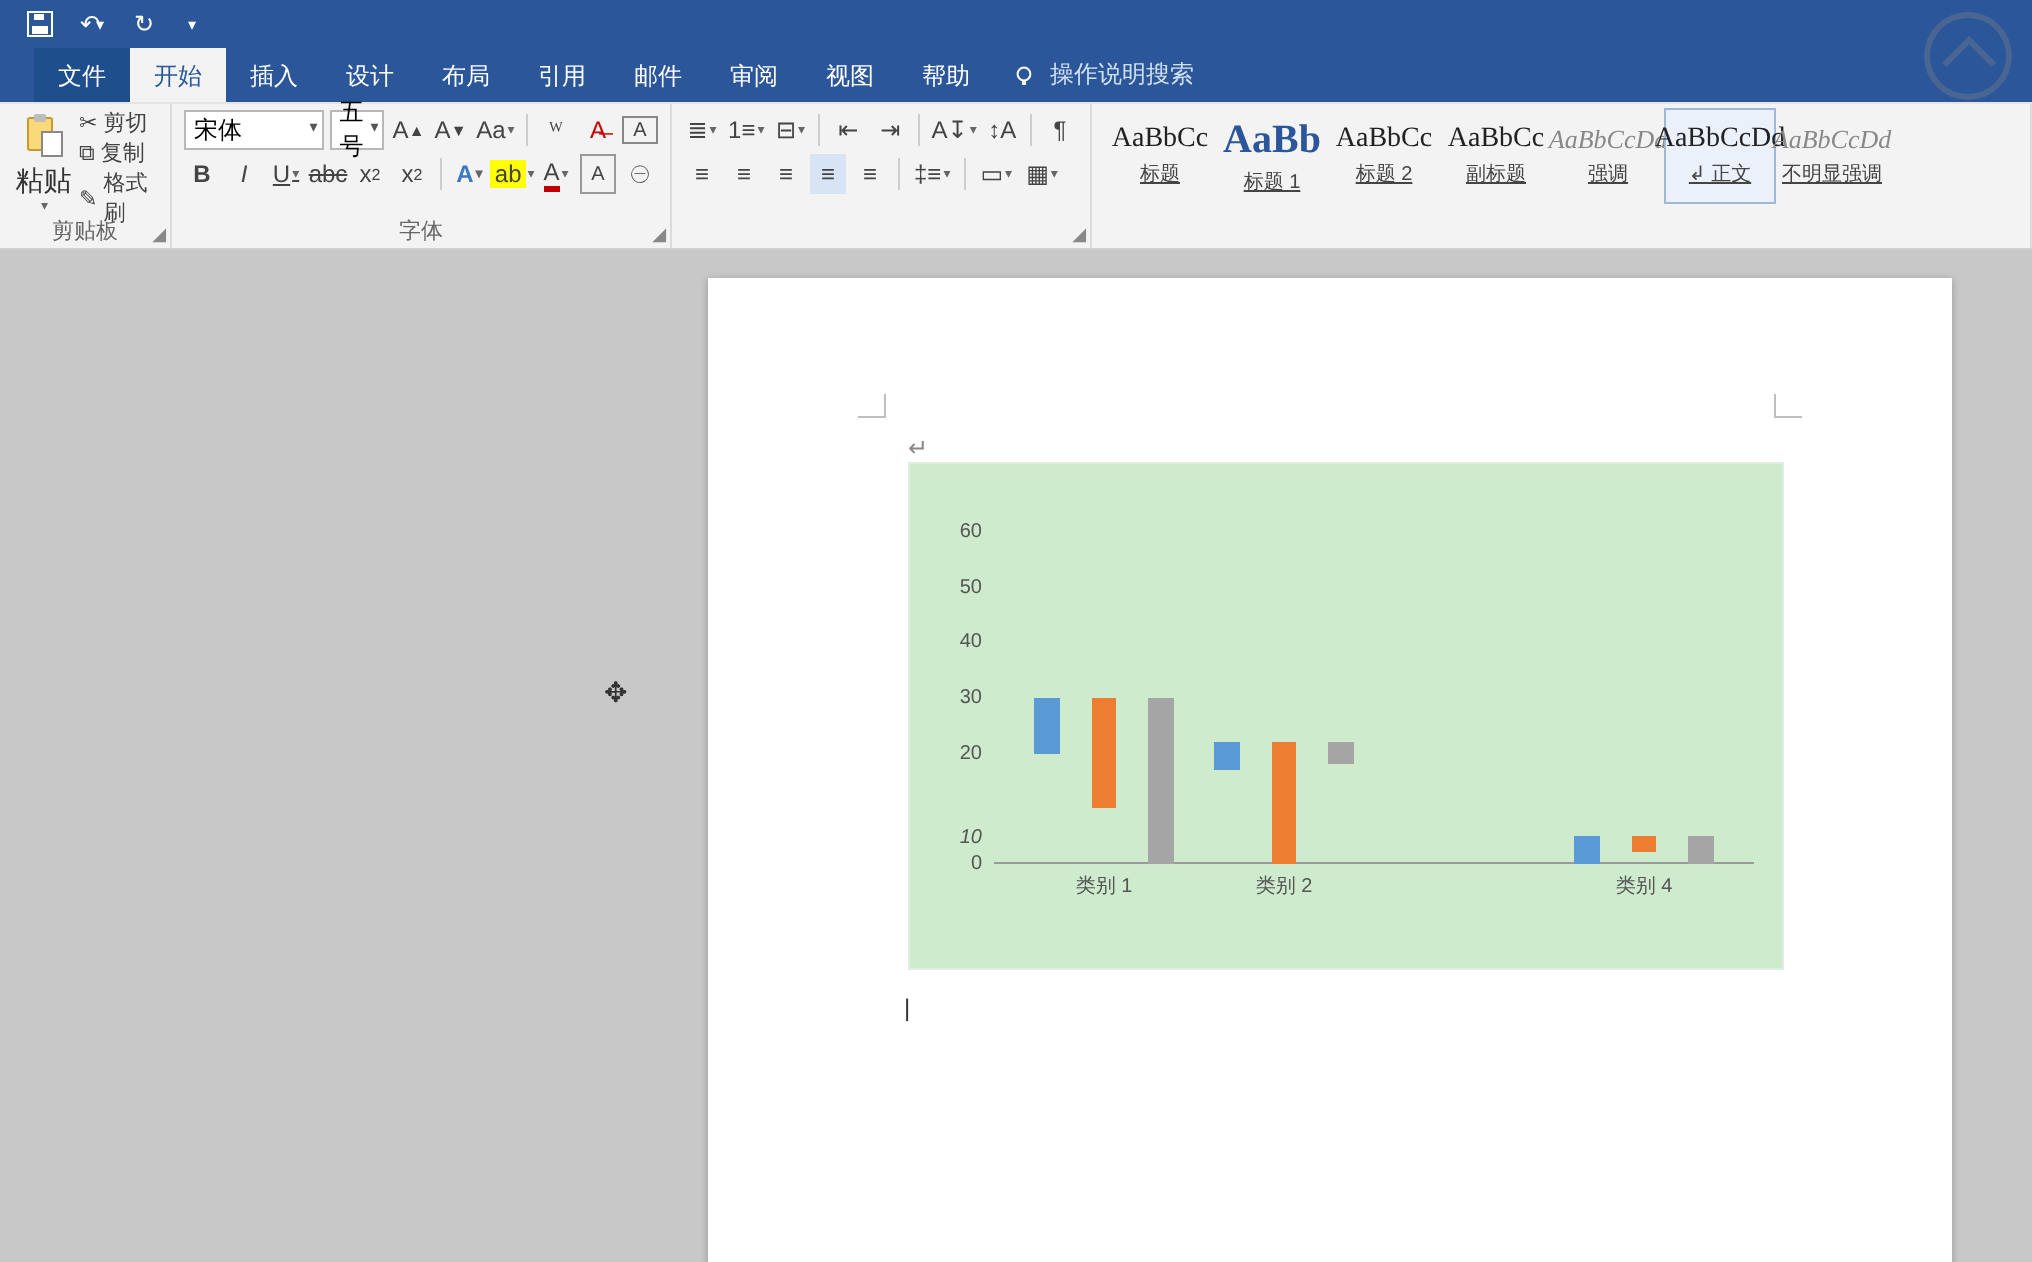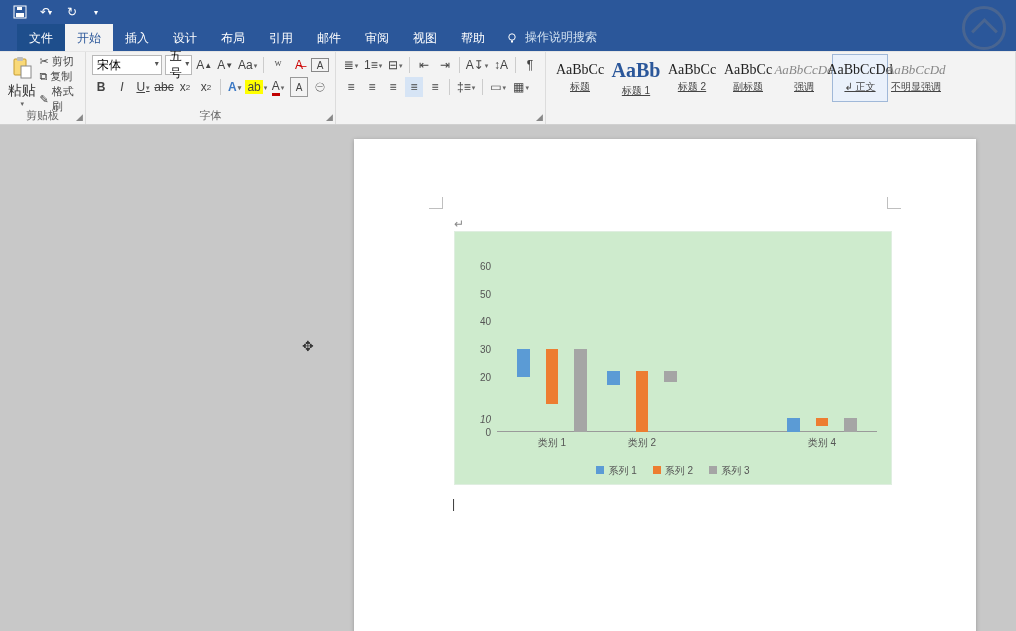--- a/index.html
+++ b/index.html
@@ -378,25 +378,20 @@
               <div class="catlabel">类别 2</div>
             </div>
             <div class="catgroup" style="left: 290px;">
               <div class="bar s1" style="height: 13.8333px; background: rgb(91, 155, 213);"></div>
               <div class="bar s2" style="height: 8.3px; background: rgb(237, 125, 49);"></div>
               <div class="bar s3" style="height: 13.8333px; background: rgb(165, 165, 165);"></div>
               <div class="catlabel">类别 4</div>
             </div>
           </div>
       </div>
-      <div class="legend" id="legend">
-          <span><span class="sw s1" style="background: rgb(91, 155, 213);"></span>系列 1</span>
-          <span><span class="sw s2" style="background: rgb(237, 125, 49);"></span>系列 2</span>
-          <span><span class="sw s3" style="background: rgb(165, 165, 165);"></span>系列 3</span>
-        </div>
     </div>
 
     <span class="cursor-mark">|</span>
   </div>
   <div class="move-cursor">✥</div>
 </div>
 
 <div class="wm"></div>
 
 </body></html>

